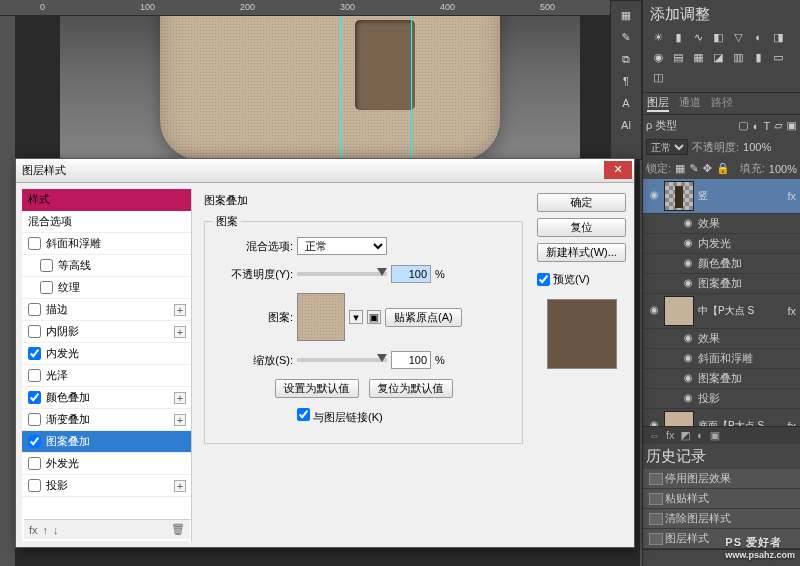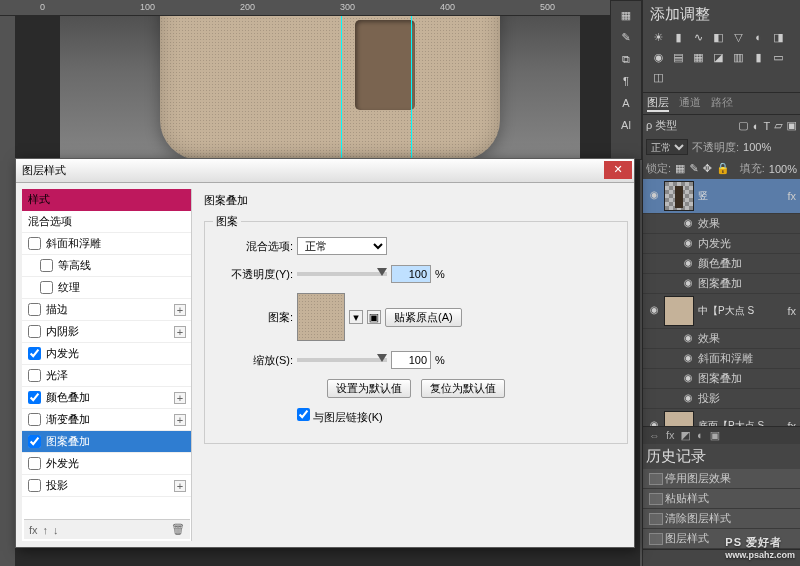--- a/index.html
+++ b/index.html
@@ -344,20 +344,30 @@
           <button class="btn-sm">复位为默认值</button>
         </div>
 
         <div class="setting-row">
           <span class="lbl"></span>
           <label><input type="checkbox" checked="" style=""> <span>与图层链接(K)</span></label>
         </div>
       </fieldset>
     </div>
 
+    <div class="actions-col">
+      <button class="btn-sm">确定</button>
+      <button class="btn-sm">复位</button>
+      <button class="btn-sm">新建样式(W)...</button>
+      <label>
+          <input type="checkbox" checked="" style=""> 
+          <span>预览(V)</span>
+        </label>
+      <div class="preview-swatch"></div>
+    </div>
   </div>
   <div class="styles-footer">
     <span>fx</span>
     <span>↑</span>
     <span>↓</span>
     <span style="flex:1"></span>
     <span>🗑</span>
   </div>
 </div>
 

